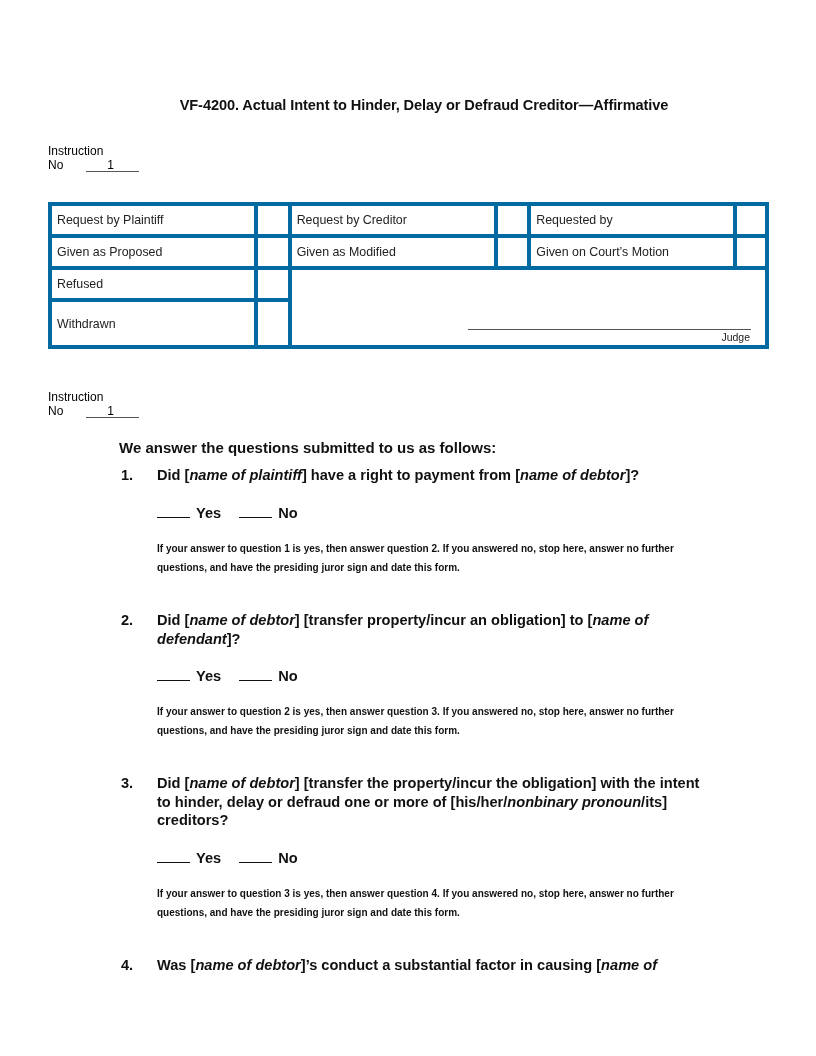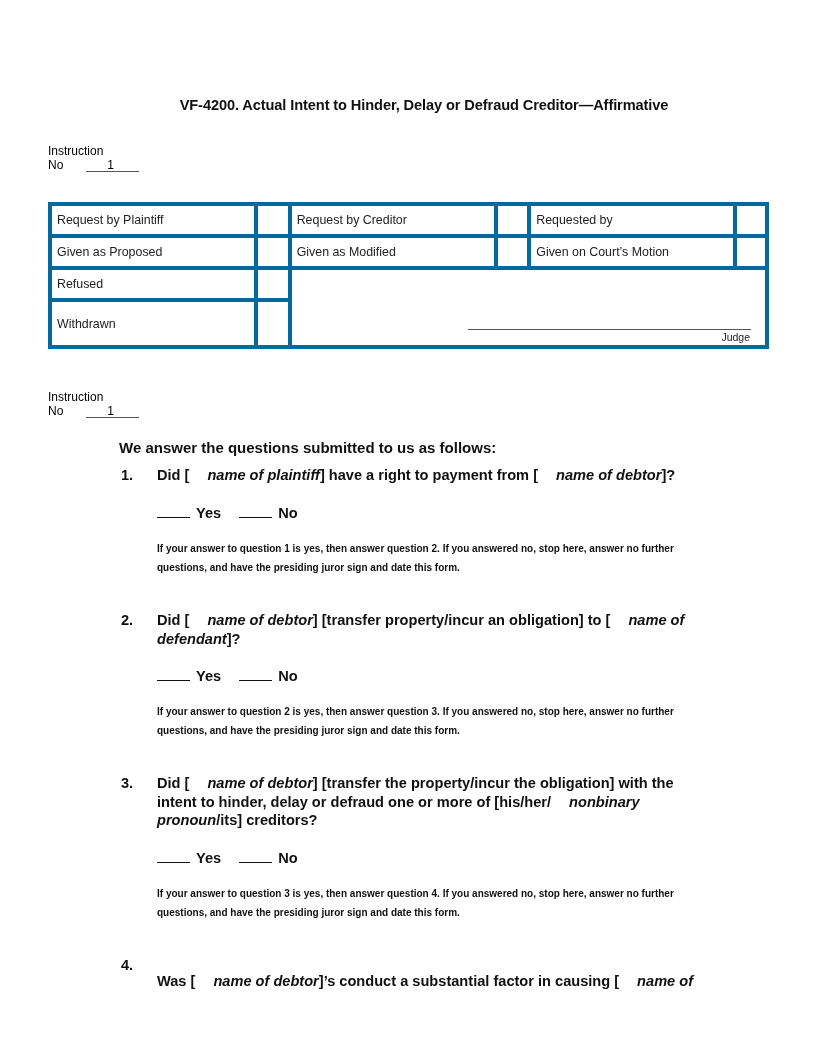--- a/index.html
+++ b/index.html
@@ -39,21 +39,21 @@
 
     .answer-intro {
       position: absolute; left: 97px; top: 439px; font-weight: bold; font-size: 15px; margin-left: 22px;
     }
     .q {
       position: absolute; left: 121px; width: 590px; font-weight: bold; font-size: 14.6px;
       line-height: 18.5px;
     }
     .q .num { position: absolute; left: 0; top: 0; }
     .q .text { margin-left: 36px; }
-    .q .text i { font-style: italic; padding-left: 18px; }
+    .q .text i { font-style: italic; }
     .yn { position: absolute; left: 157px; font-weight: bold; font-size: 14.6px; }
     .yn .blank { display: inline-block; width: 33px; border-bottom: 1.5px solid #111; height: 14px; vertical-align: baseline; margin-right: 6px; }
     .yn .gap { display: inline-block; width: 18px; }
     .note {
       position: absolute; left: 157px; width: 560px; font-weight: bold; font-size: 10px;
       line-height: 18.5px;
     }
   </style>
 </head>
 <body>
@@ -143,14 +143,14 @@
   <span class="num">3.</span>
   <div class="text"><span>Did [</span><i>name of debtor</i><span>] [transfer the property/incur the obligation] with the intent to hinder, delay or defraud one or more of [his/her/</span><i>nonbinary pronoun</i><span>/its] creditors?</span></div>
 </div>
 <div class="yn" style="top:848px;">
   <span class="blank"></span><span>Yes</span><span class="gap"></span><span class="blank"></span><span>No</span>
 </div>
 <div class="note" style="top:885px;">If your answer to question 3 is yes, then answer question 4. If you answered no, stop here, answer no further questions, and have the presiding juror sign and date this form.</div>
 
 <div class="q" style="top:956px; width:620px;">
   <span class="num">4.</span>
-  <div class="text" style="white-space:nowrap;margin-top:16px;"><span>Was [</span><i>name of debtor</i><span>]’s conduct a substantial factor in causing [</span><i>name of</i></div>
+  <div class="text" style="white-space:nowrap;"><span>Was [</span><i>name of debtor</i><span>]’s conduct a substantial factor in causing [</span><i>name of</i></div>
 </div>
 
 </body></html>

